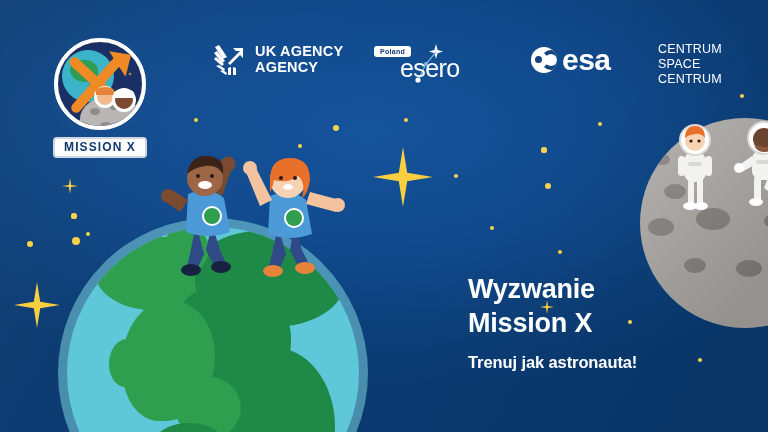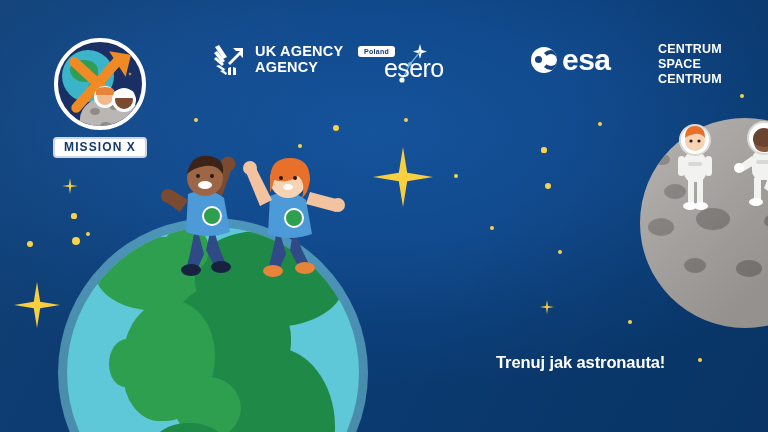--- a/index.html
+++ b/index.html
@@ -147,21 +147,21 @@
   .uksa-mark { width: 34px; height: 32px; margin-right: 7px; flex: none; }
   .uksa-text {
     color: #ffffff;
     font-size: 14.5px;
     font-weight: bold;
     line-height: 1.08;
     letter-spacing: 0.2px;
   }
 
   
-  #esero-logo { left: 358px; top: 40px; align-items: flex-start; }
+  #esero-logo { left: 374px; top: 40px; align-items: flex-start; }
   .esero-inner { position: relative; width: 106px; height: 46px; }
   .esero-poland {
     position: absolute;
     left: 0; top: 6px;
     background: #ffffff;
     border-radius: 3px;
     color: #13386e;
     font-size: 7px;
     font-weight: bold;
     letter-spacing: 0.3px;
@@ -215,21 +215,21 @@
     letter-spacing: -0.5px;
     line-height: 1;
     text-align: right;
   }
 
   
   #kopernik-logo { left: 658px; top: 42px; }
   .kopernik-text {
     color: #ffffff;
     font-size: 12.5px;
-    font-weight: bold;
+    font-weight: normal;
     line-height: 1.18;
     letter-spacing: 0.2px;
   }
 
   
   #earth {
     position: absolute;
     left: 58px;
     top: 218px;
     width: 310px;
@@ -287,21 +287,21 @@
     left: 468px;
     top: 272px;
     color: #ffffff;
     font-size: 27px;
     font-weight: bold;
     line-height: 1.27;
     letter-spacing: -0.2px;
   }
   #subtitle {
     position: absolute;
-    left: 496px;
+    left: 468px;
     top: 353px;
     color: #ffffff;
     font-size: 16.5px;
     font-weight: bold;
     letter-spacing: -0.1px;
   }
 </style>
 </head>
 <body>
 
@@ -507,15 +507,19 @@
     <div class="logo" id="kopernik-logo">
       <div class="kopernik-text">
         <div>CENTRUM</div>
         <div>SPACE</div>
         <div>CENTRUM</div>
       </div>
     </div>
 
   </div>
 
+  <div id="headline">
+    <div>Wyzwanie</div>
+    <div>Mission X</div>
+  </div>
   <div id="subtitle">Trenuj jak astronauta!</div>
 
 </div>
 
 </body></html>

